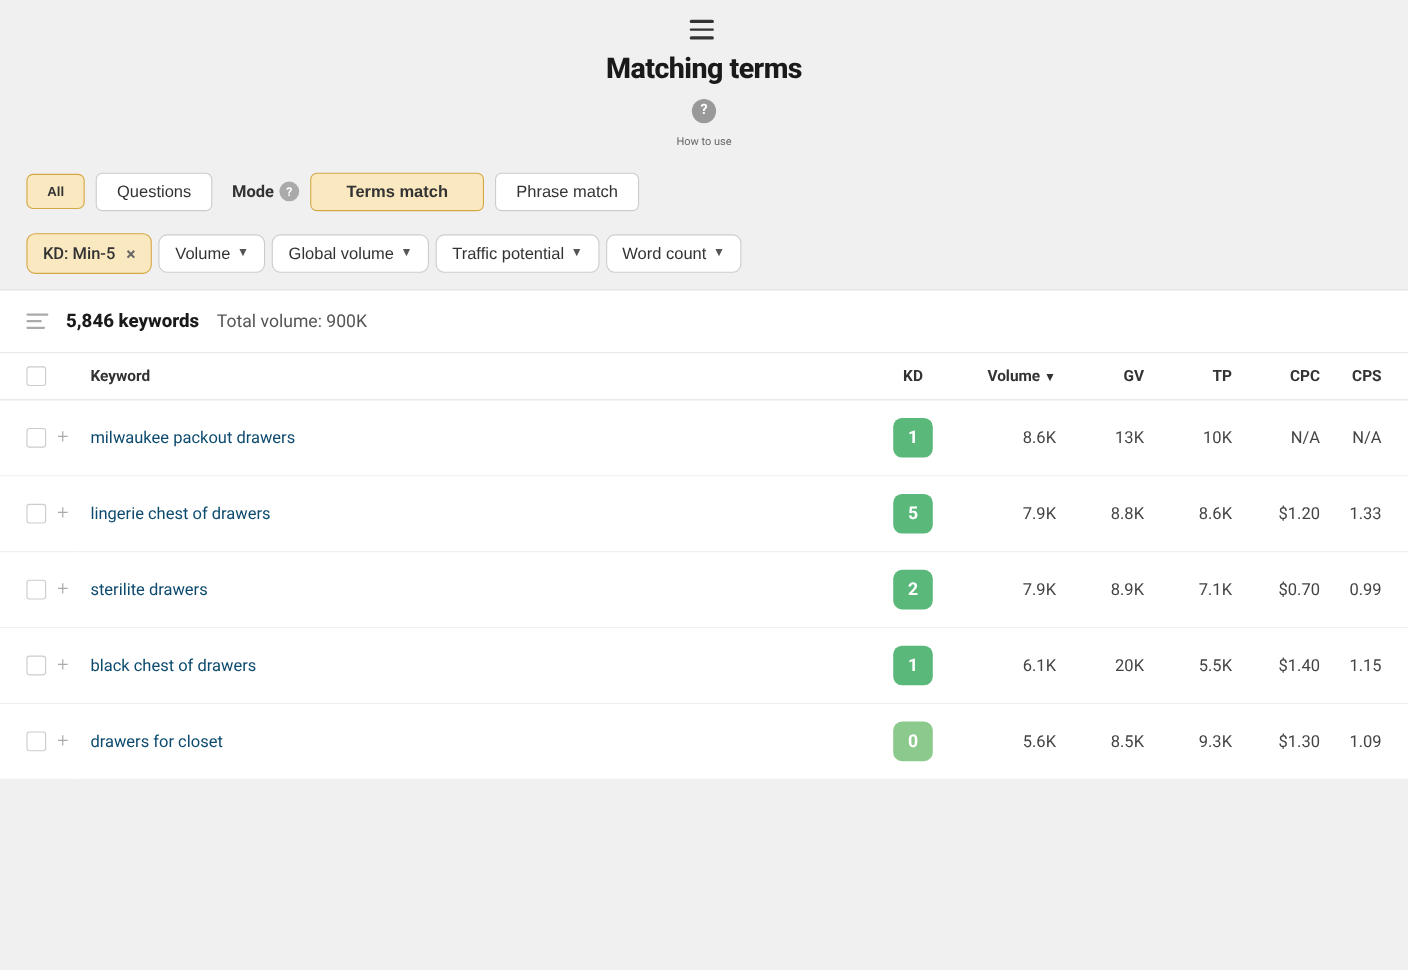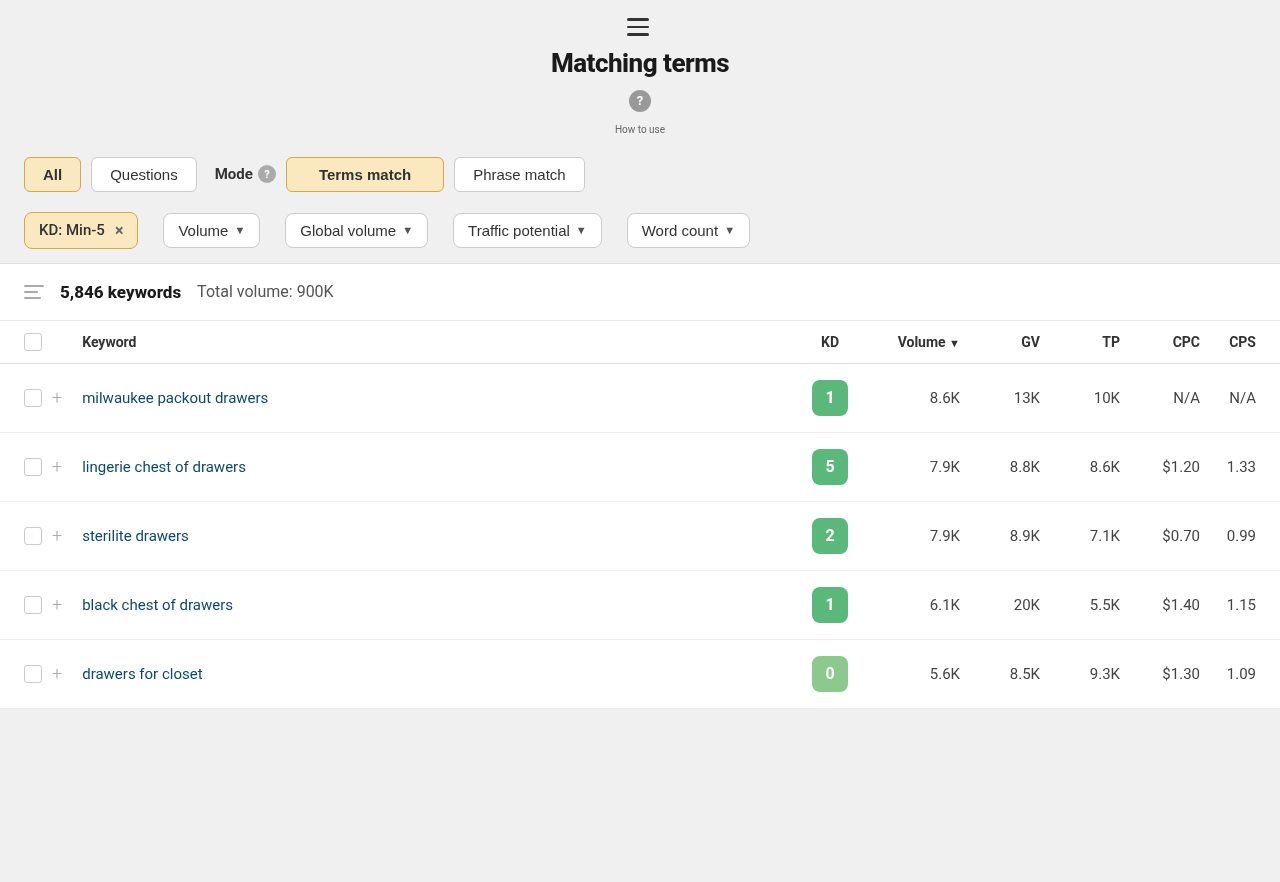--- a/index.html
+++ b/index.html
@@ -68,21 +68,21 @@
       display: flex;
       align-items: center;
       gap: 10px;
     }
     .btn-all {
       background: #f9e8c0;
       border: 1.5px solid #d4a843;
       color: #333;
       padding: 8px 18px;
       border-radius: 6px;
-      font-size: 15px;
+      font-size: 12px;
       font-weight: 600;
       cursor: pointer;
     }
     .btn-questions {
       background: white;
       border: 1.5px solid #ccc;
       color: #333;
       padding: 8px 18px;
       border-radius: 6px;
       font-size: 15px;
@@ -129,21 +129,21 @@
       font-size: 15px;
       font-weight: 400;
       cursor: pointer;
     }
     
     .filter-row {
       background: #f0f0f0;
       padding: 6px 24px 14px 24px;
       display: flex;
       align-items: center;
-      gap: 25px;
+      gap: 6px;
     }
     .kd-filter {
       background: #f9e8c0;
       border: 1.5px solid #d4a843;
       border-radius: 8px;
       padding: 8px 14px;
       display: flex;
       align-items: center;
       gap: 10px;
       font-size: 15px;

